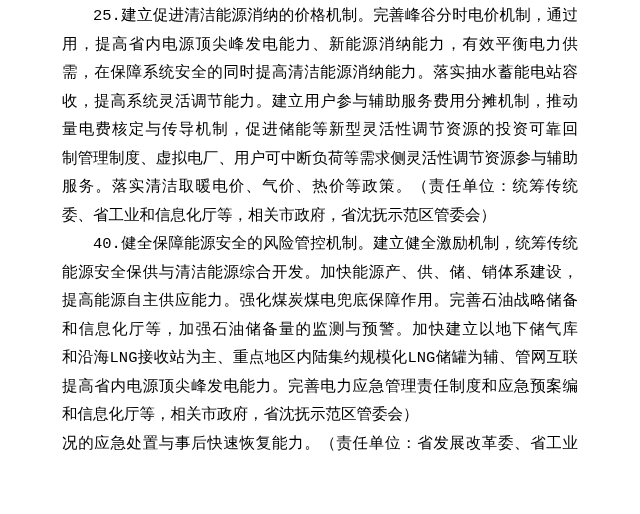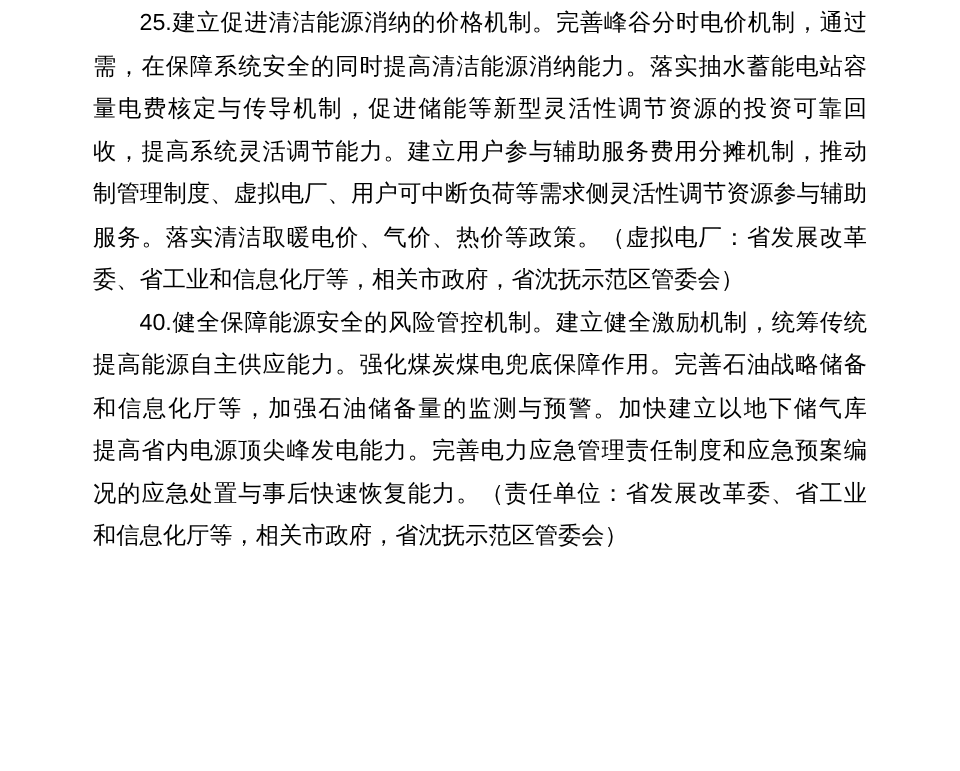--- a/index.html
+++ b/index.html
@@ -12,21 +12,21 @@
     height: 514px;
     overflow: hidden;
   }
   .page {
     box-sizing: border-box;
     width: 640px;
     height: 514px;
     padding: 2px 62px 0 62px;
     background: #ffffff;
     color: #000000;
-    font-family: Liberation Sans, sans-serif;
+    font-family: Liberation Mono, monospace;
     font-size: 15.5px;
   }
   .paragraph {
     margin: 0;
   }
   .line {
     height: 28.5px;
     line-height: 28.5px;
     text-align: justify;
     text-align-last: justify;
@@ -42,30 +42,33 @@
     text-align-last: left;
   }
 </style>
 </head>
 <body>
 
 <div class="page">
 
   <div class="paragraph">
     <div class="line first">25.建立促进清洁能源消纳的价格机制。完善峰谷分时电价机制，通过</div>
+    <div class="line">用，提高省内电源顶尖峰发电能力、新能源消纳能力，有效平衡电力供</div>
     <div class="line">需，在保障系统安全的同时提高清洁能源消纳能力。落实抽水蓄能电站容</div>
+    <div class="line">收，提高系统灵活调节能力。建立用户参与辅助服务费用分摊机制，推动</div>
     <div class="line">量电费核定与传导机制，促进储能等新型灵活性调节资源的投资可靠回</div>
-    <div class="line">收，提高系统灵活调节能力。建立用户参与辅助服务费用分摊机制，推动</div>
     <div class="line">制管理制度、虚拟电厂、用户可中断负荷等需求侧灵活性调节资源参与辅助</div>
-    <div class="line">服务。落实清洁取暖电价、气价、热价等政策。（虚拟电厂：省发展改革</div>
+    <div class="line">服务。落实清洁取暖电价、气价、热价等政策。（责任单位：统筹传统</div>
     <div class="line lastline">委、省工业和信息化厅等，相关市政府，省沈抚示范区管委会）</div>
   </div>
 
   <div class="paragraph">
     <div class="line first">40.健全保障能源安全的风险管控机制。建立健全激励机制，统筹传统</div>
+    <div class="line">能源安全保供与清洁能源综合开发。加快能源产、供、储、销体系建设，</div>
     <div class="line">提高能源自主供应能力。强化煤炭煤电兜底保障作用。完善石油战略储备</div>
     <div class="line">和信息化厅等，加强石油储备量的监测与预警。加快建立以地下储气库</div>
+    <div class="line">和沿海LNG接收站为主、重点地区内陆集约规模化LNG储罐为辅、管网互联</div>
     <div class="line">提高省内电源顶尖峰发电能力。完善电力应急管理责任制度和应急预案编</div>
+    <div class="line lastline">和信息化厅等，相关市政府，省沈抚示范区管委会）</div>
     <div class="line">况的应急处置与事后快速恢复能力。（责任单位：省发展改革委、省工业</div>
-    <div class="line lastline">和信息化厅等，相关市政府，省沈抚示范区管委会）</div>
   </div>
 
 </div>
 
 </body></html>

